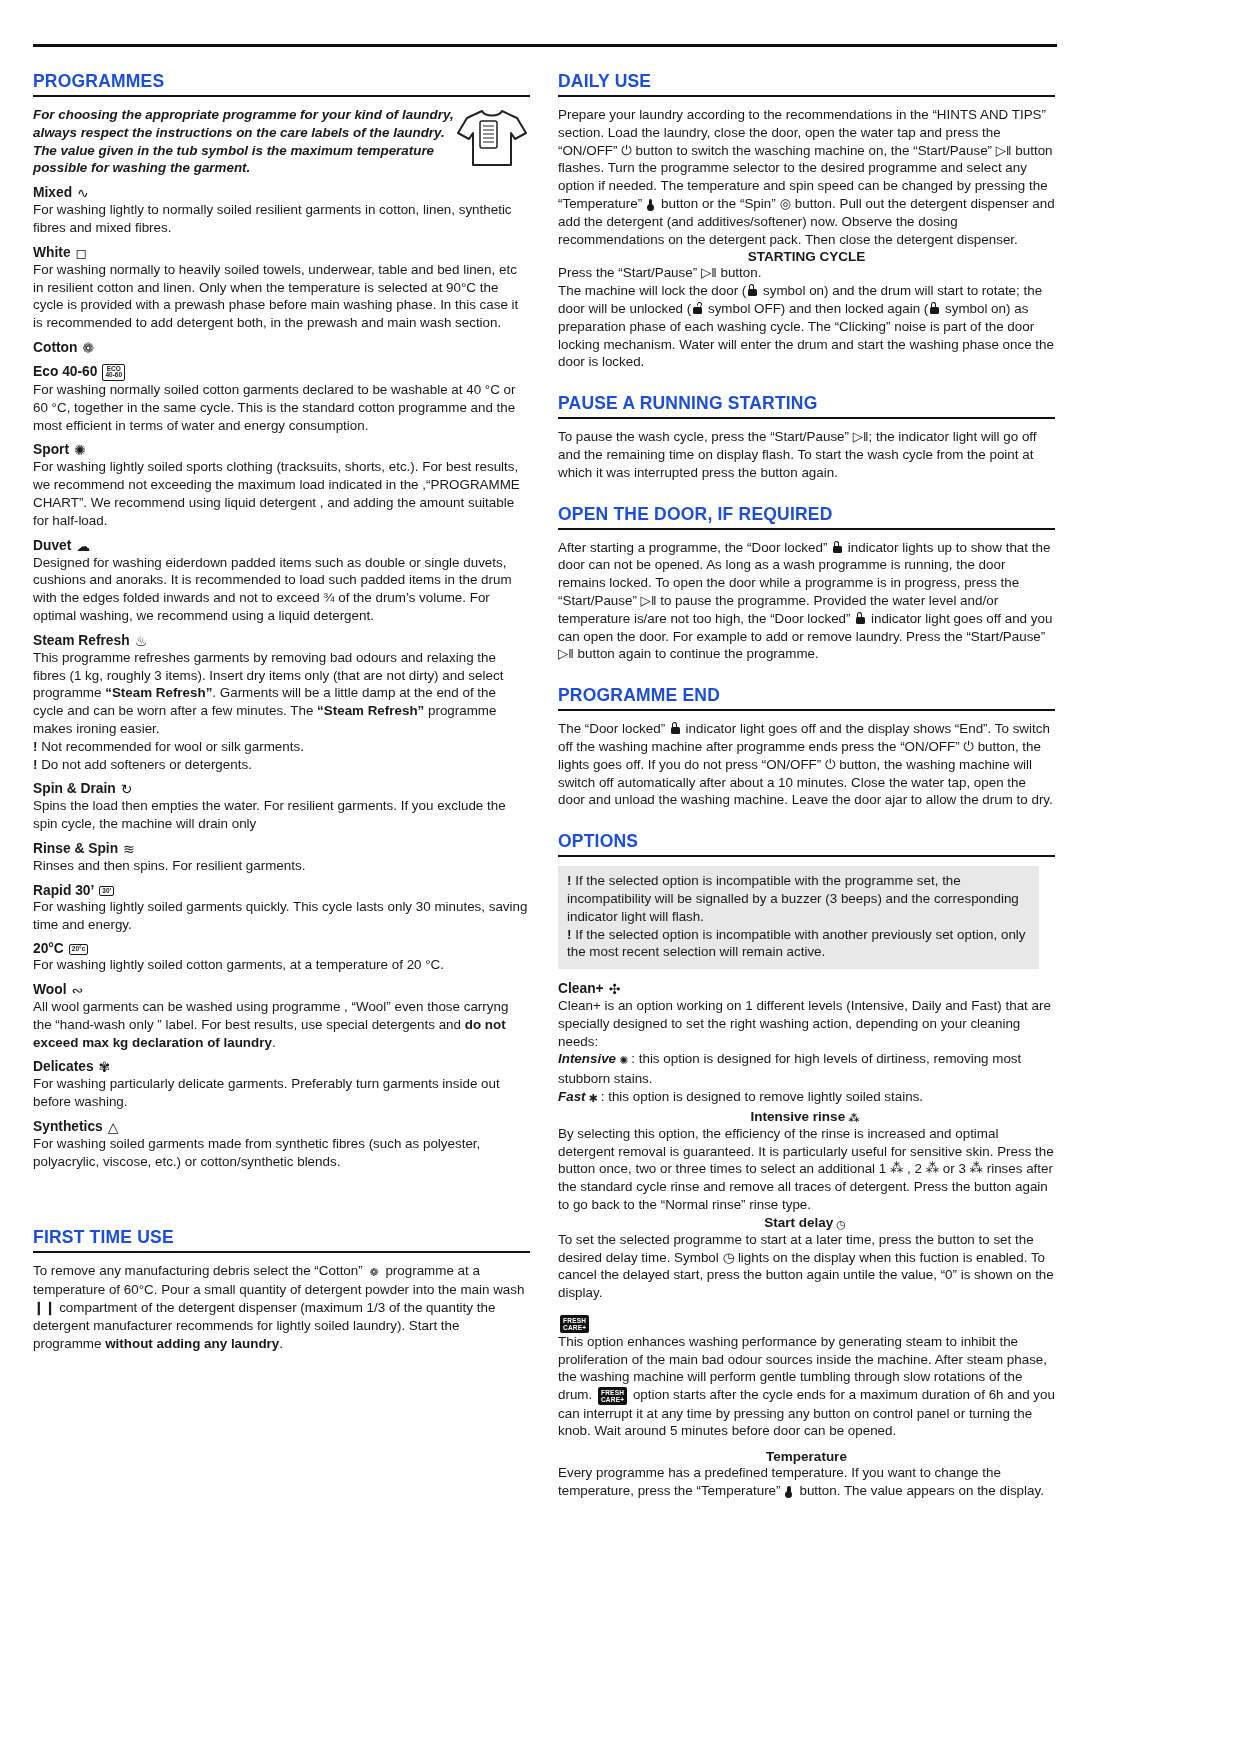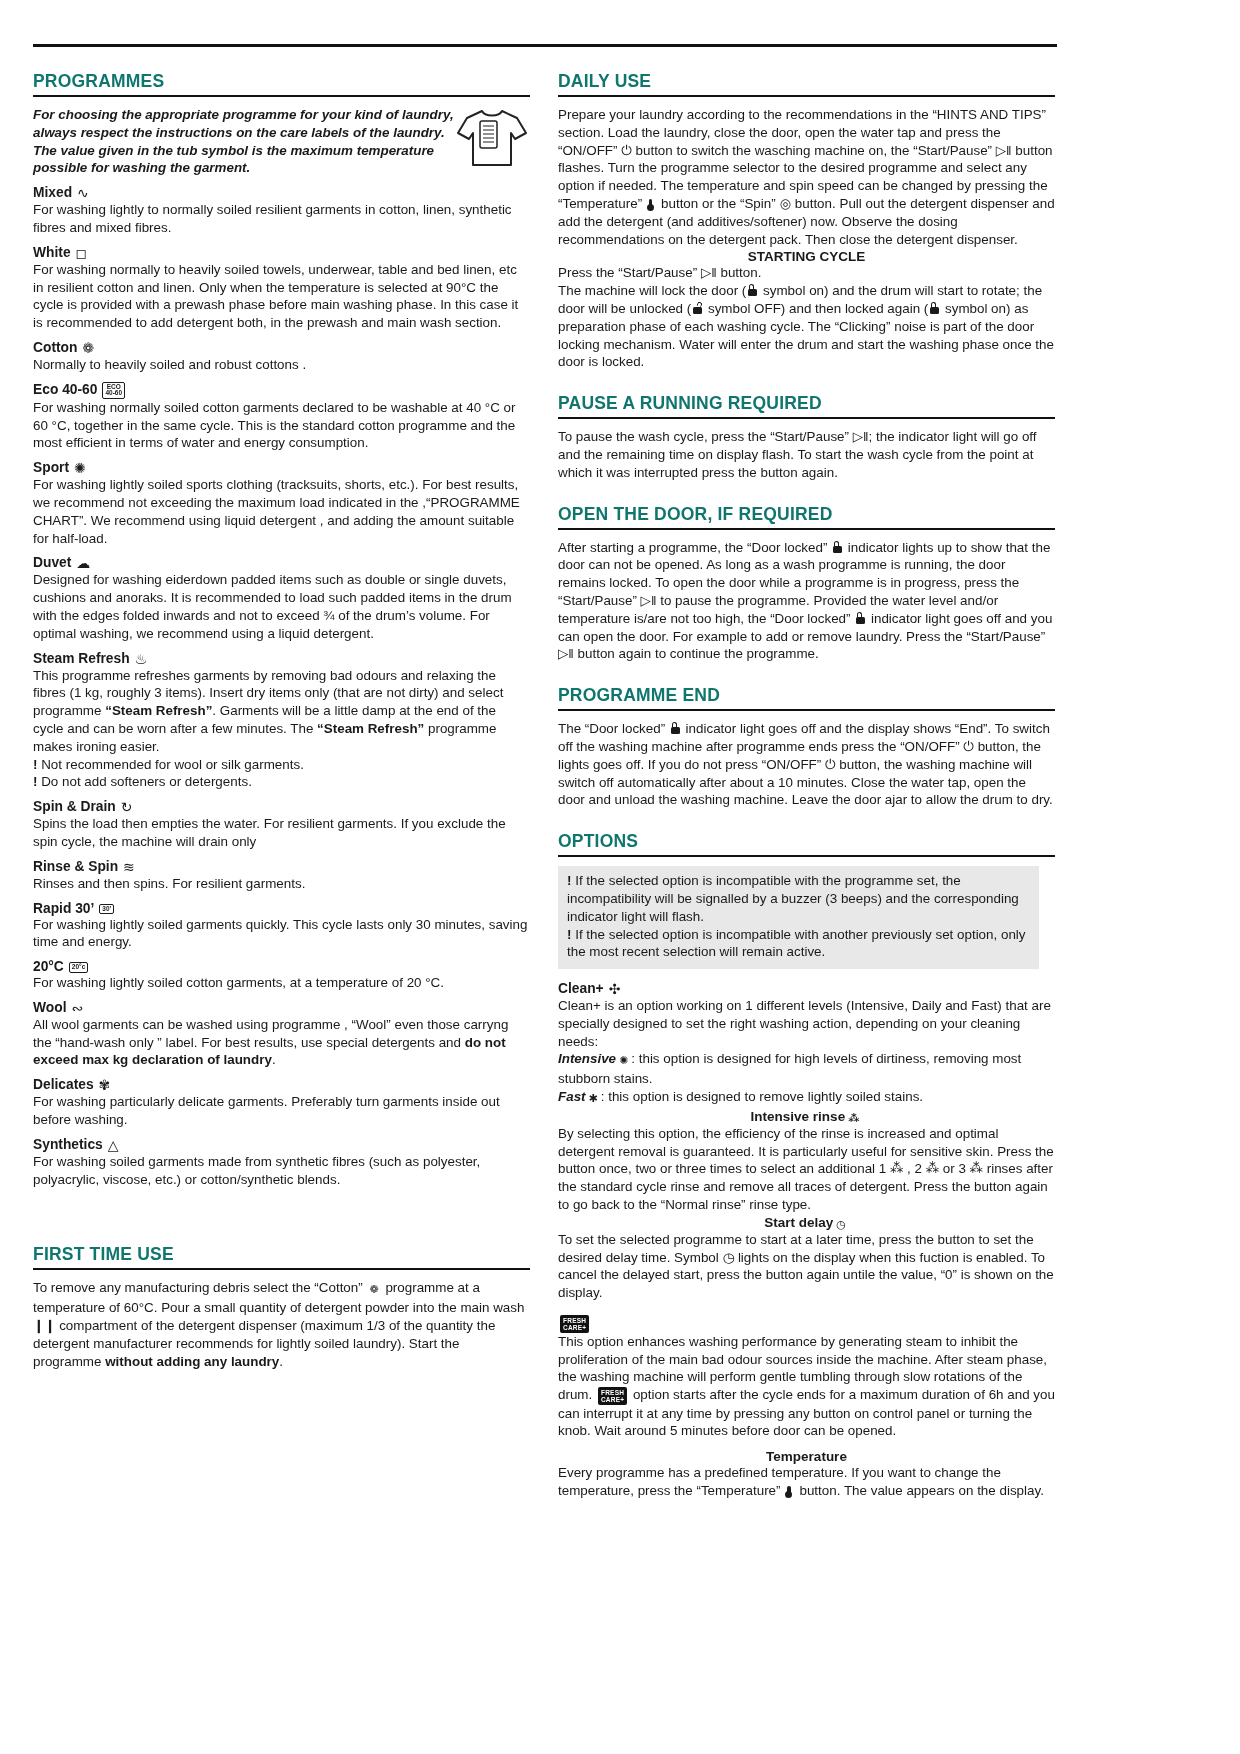--- a/index.html
+++ b/index.html
@@ -7,21 +7,21 @@
     width:1240px; min-height:1754px;
     font-family:"Liberation Sans","DejaVu Sans",sans-serif;
     color:#1a1a1a;
   }
   .page{box-sizing:border-box;padding:44px 183px 30px 33px;}
   .rule{border-top:3px solid #111;margin-bottom:24px;}
   .cols{display:flex;gap:28px;align-items:flex-start;}
   .col{width:497px;flex:none;}
 
   h2.h{
-    font-size:17.5px;font-weight:700;color:#0f766e;
+    font-size:17.5px;font-weight:700;color:#1d4ed8;
     margin:22px 0 9px 0;padding-bottom:3px;
     border-bottom:2.2px solid #111;letter-spacing:.2px;
   }
   h2.h.first{margin-top:0;}
   h2.h.gap{margin-top:56px;}
 
   p{margin:0;}
   .px{font-size:13.4px;line-height:17.8px;}
   .px b{font-weight:700;}
   .intro-row{display:flex;gap:0;margin-bottom:6px;}
@@ -101,21 +101,20 @@
         <p class="px">For washing lightly to normally soiled resilient garments in cotton, linen, synthetic fibres and mixed fibres.</p>
       </div>
 
       <div class="prog">
         <p class="pt"><span class="ptl">White</span><span class="pic">◻</span></p>
         <p class="px">For washing normally to heavily soiled towels, underwear, table and bed linen, etc in resilient cotton and linen. Only when the temperature is selected at 90°C the cycle is provided with a prewash phase before main washing phase. In this case it is recommended to add detergent both, in the prewash and main wash section.</p>
       </div>
 
       <div class="prog">
         <p class="pt"><span class="ptl">Cotton</span><span class="pic">❁</span></p>
-        <p class="px">Normally to heavily soiled and robust cottons .</p>
       </div>
 
       <div class="prog">
         <p class="pt"><span class="ptl">Eco 40-60</span><span class="pic mini">ECO
 40-60</span></p>
         <p class="px">For washing normally soiled cotton garments declared to be washable at 40 °C or 60 °C, together in the same cycle. This is the standard cotton programme  and the most efficient in terms of water and energy consumption.</p>
       </div>
 
       <div class="prog">
         <p class="pt"><span class="ptl">Sport</span><span class="pic">✺</span></p>
@@ -176,21 +175,21 @@
 
     <div class="col">
 
       <h2 class="h first">DAILY USE</h2>
       <p class="px"><span>Prepare your laundry according to the recommendations in the “HINTS AND TIPS” section. Load the laundry, close the door, open the water tap and press the “ON/OFF” ⏻ button to switch the wasching machine on, the “Start/Pause” ▷‖ button flashes. Turn the programme selector to the desired programme and select any option if needed. The temperature and spin speed can be changed by pressing the “Temperature” </span><span class="ic-thermo"></span><span> button or the “Spin” ◎ button. Pull out the detergent dispenser and add the detergent (and additives/softener) now. Observe the dosing recommendations on the detergent pack. Then close the detergent dispenser.</span></p>
 
       <p class="bh">STARTING CYCLE</p>
       <p class="px">Press the “Start/Pause” ▷‖ button.</p>
       <p class="px"><span>The machine will lock the door (</span><span class="ic-lock"></span><span> symbol on) and the drum will start to rotate; the door will be unlocked (</span><span class="ic-lock open"></span><span> symbol OFF) and then locked again (</span><span class="ic-lock"></span><span> symbol on) as preparation phase of each washing cycle. The “Clicking” noise is part of the door locking mechanism. Water will enter the drum and start the washing phase once the door is locked.</span></p>
 
-      <h2 class="h">PAUSE A RUNNING REQUIRED</h2>
+      <h2 class="h">PAUSE A RUNNING STARTING</h2>
       <p class="px">To pause the wash cycle, press the “Start/Pause” ▷‖; the indicator light will go off and the remaining time on display flash. To start the wash cycle from the point at which it was interrupted press the button again.</p>
 
       <h2 class="h">OPEN THE DOOR, IF REQUIRED</h2>
       <p class="px"><span>After starting a programme, the “Door locked” </span><span class="ic-lock"></span><span> indicator lights up to show that the door can not be opened. As long as a wash programme is running, the door remains locked. To open the door while a programme is in progress, press the “Start/Pause” ▷‖ to pause the programme. Provided the water level and/or temperature is/are not too high, the “Door locked” </span><span class="ic-lock"></span><span> indicator light goes off and you can open the door. For example to add or remove laundry. Press the “Start/Pause” ▷‖ button again to continue the programme.</span></p>
 
       <h2 class="h">PROGRAMME END</h2>
       <p class="px"><span>The “Door locked” </span><span class="ic-lock"></span><span> indicator light goes off and the display shows “End”. To switch off the washing machine after programme ends press the “ON/OFF” ⏻ button, the lights goes off. If you do not press “ON/OFF” ⏻ button, the washing machine will switch off automatically after about a 10 minutes. Close the water tap, open the door and unload the washing machine. Leave the door ajar to allow the drum to dry.</span></p>
 
       <h2 class="h">OPTIONS</h2>
 

